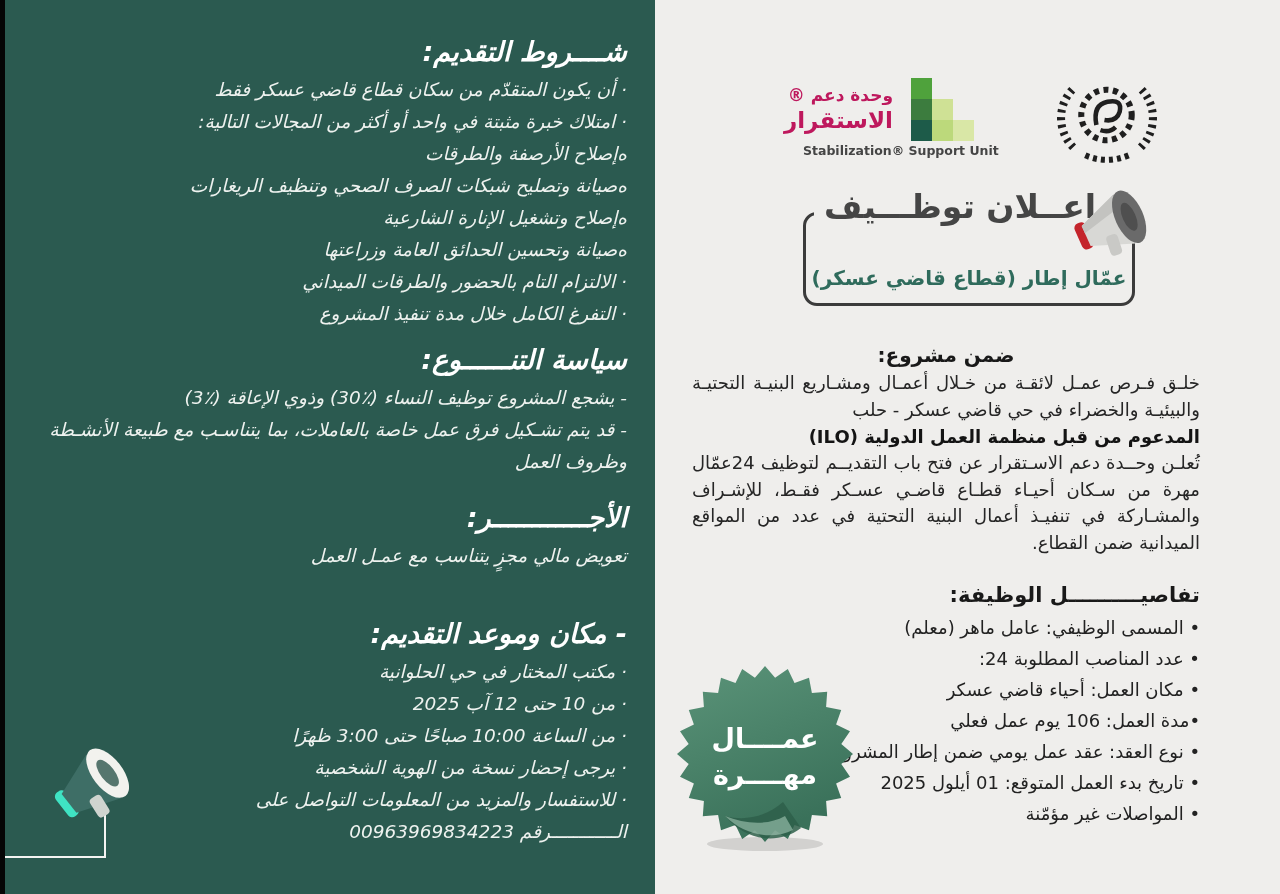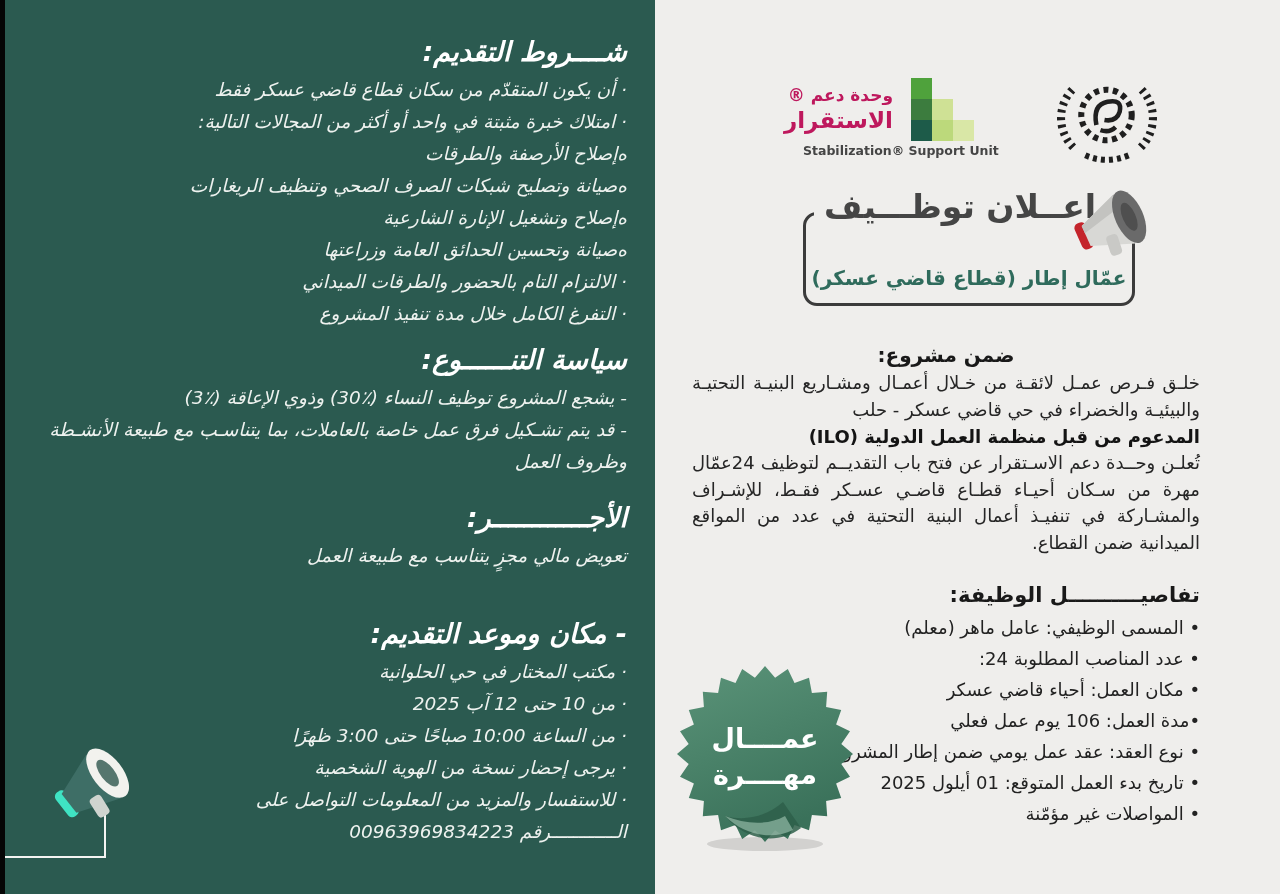--- a/index.html
+++ b/index.html
@@ -85,21 +85,21 @@
   </div>
 
   <div class="lp-section sec-1">
     <h2>سياسة التنــــــوع:</h2>
     <div class="lp-line">- يشجع المشروع توظيف النساء (٪30) وذوي الإعاقة (٪3)</div>
     <div class="lp-line">- قد يتم تشـكيل فرق عمل خاصة بالعاملات، بما يتناسـب مع طبيعة الأنشـطة وظروف العمل</div>
   </div>
 
   <div class="lp-section sec-2">
     <h2>الأجــــــــــــر:</h2>
-    <div class="lp-line">تعويض مالي مجزٍ يتناسب مع طبيعة العمل</div>
+    <div class="lp-line">تعويض مالي مجزٍ يتناسب مع عمـل العمل</div>
   </div>
 
   <div class="lp-section sec-3">
     <h2>-  مكان وموعد التقديم:</h2>
     <div class="lp-line">· مكتب المختار في حي الحلوانية</div>
     <div class="lp-line">· من 10 حتى 12 آب 2025</div>
     <div class="lp-line">· من الساعة 10:00 صباحًا حتى 3:00 ظهرًا</div>
     <div class="lp-line">· يرجى إحضار نسخة من الهوية الشخصية</div>
     <div class="lp-line">· للاستفسار والمزيد من المعلومات التواصل على</div>
     <div class="lp-line">الــــــــــــرقم 00963969834223</div>

